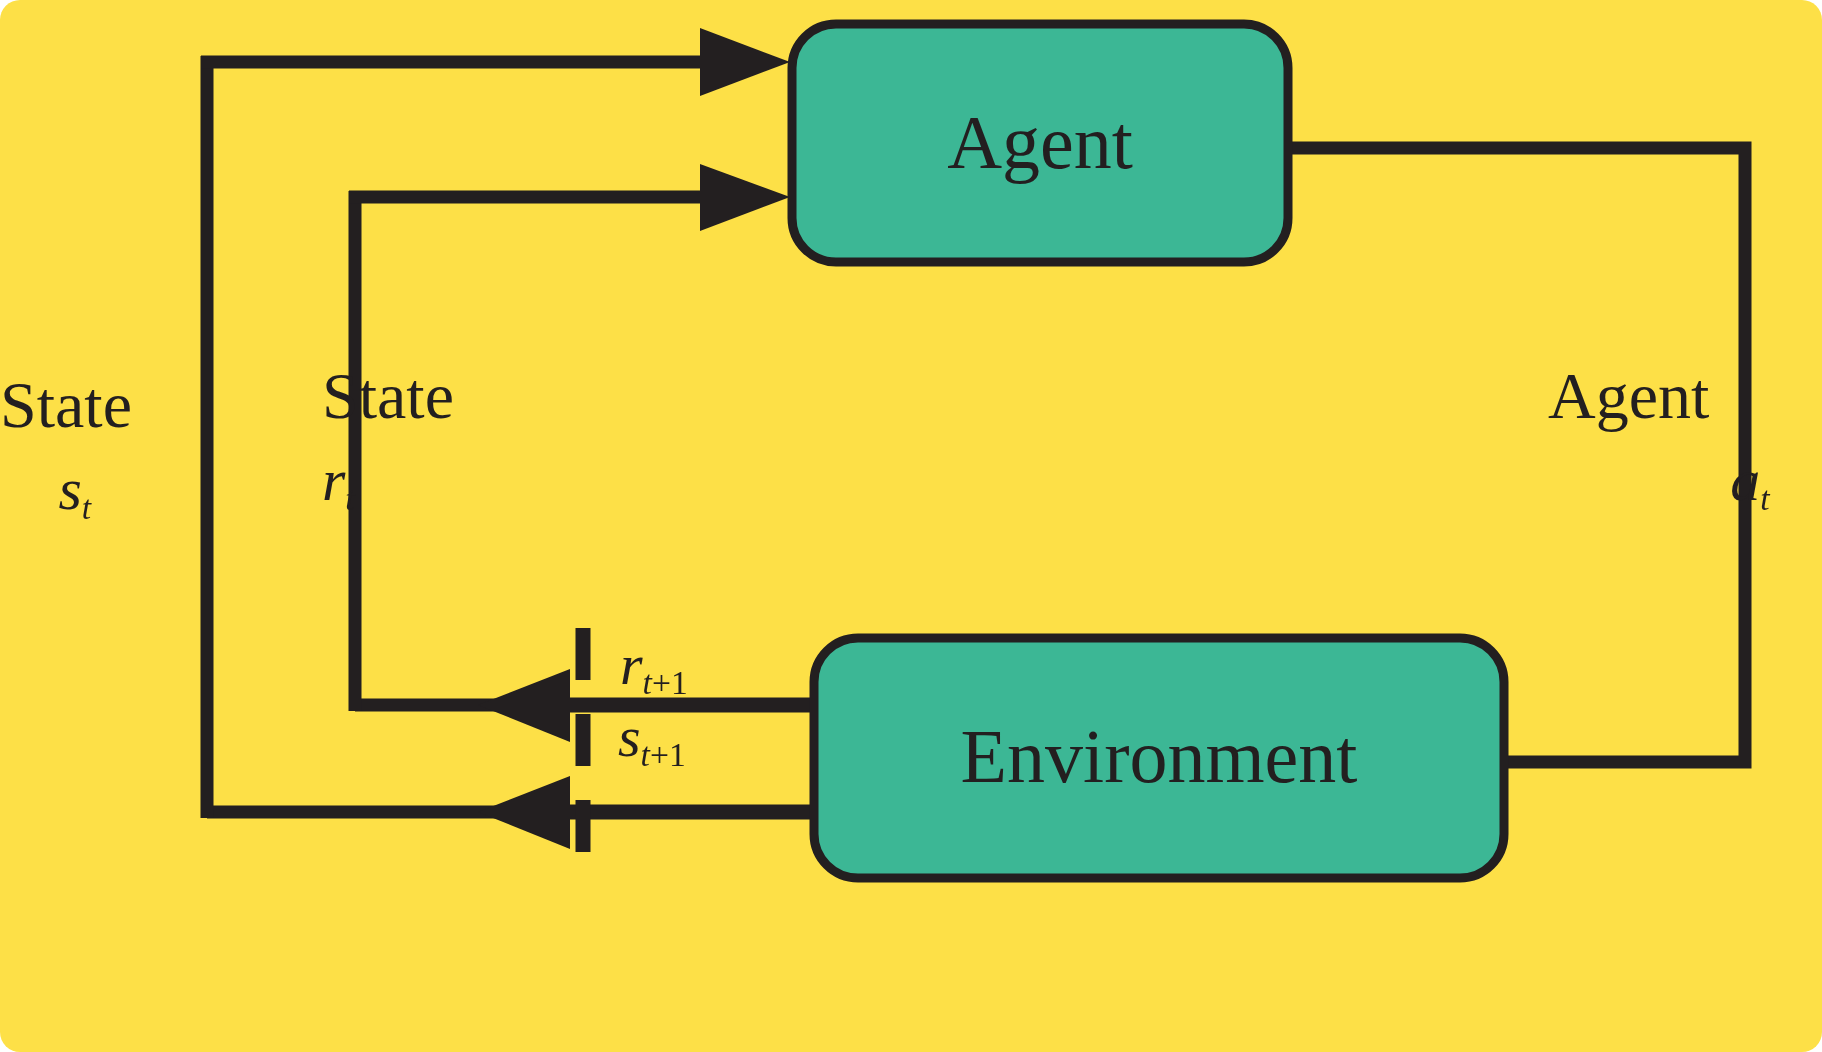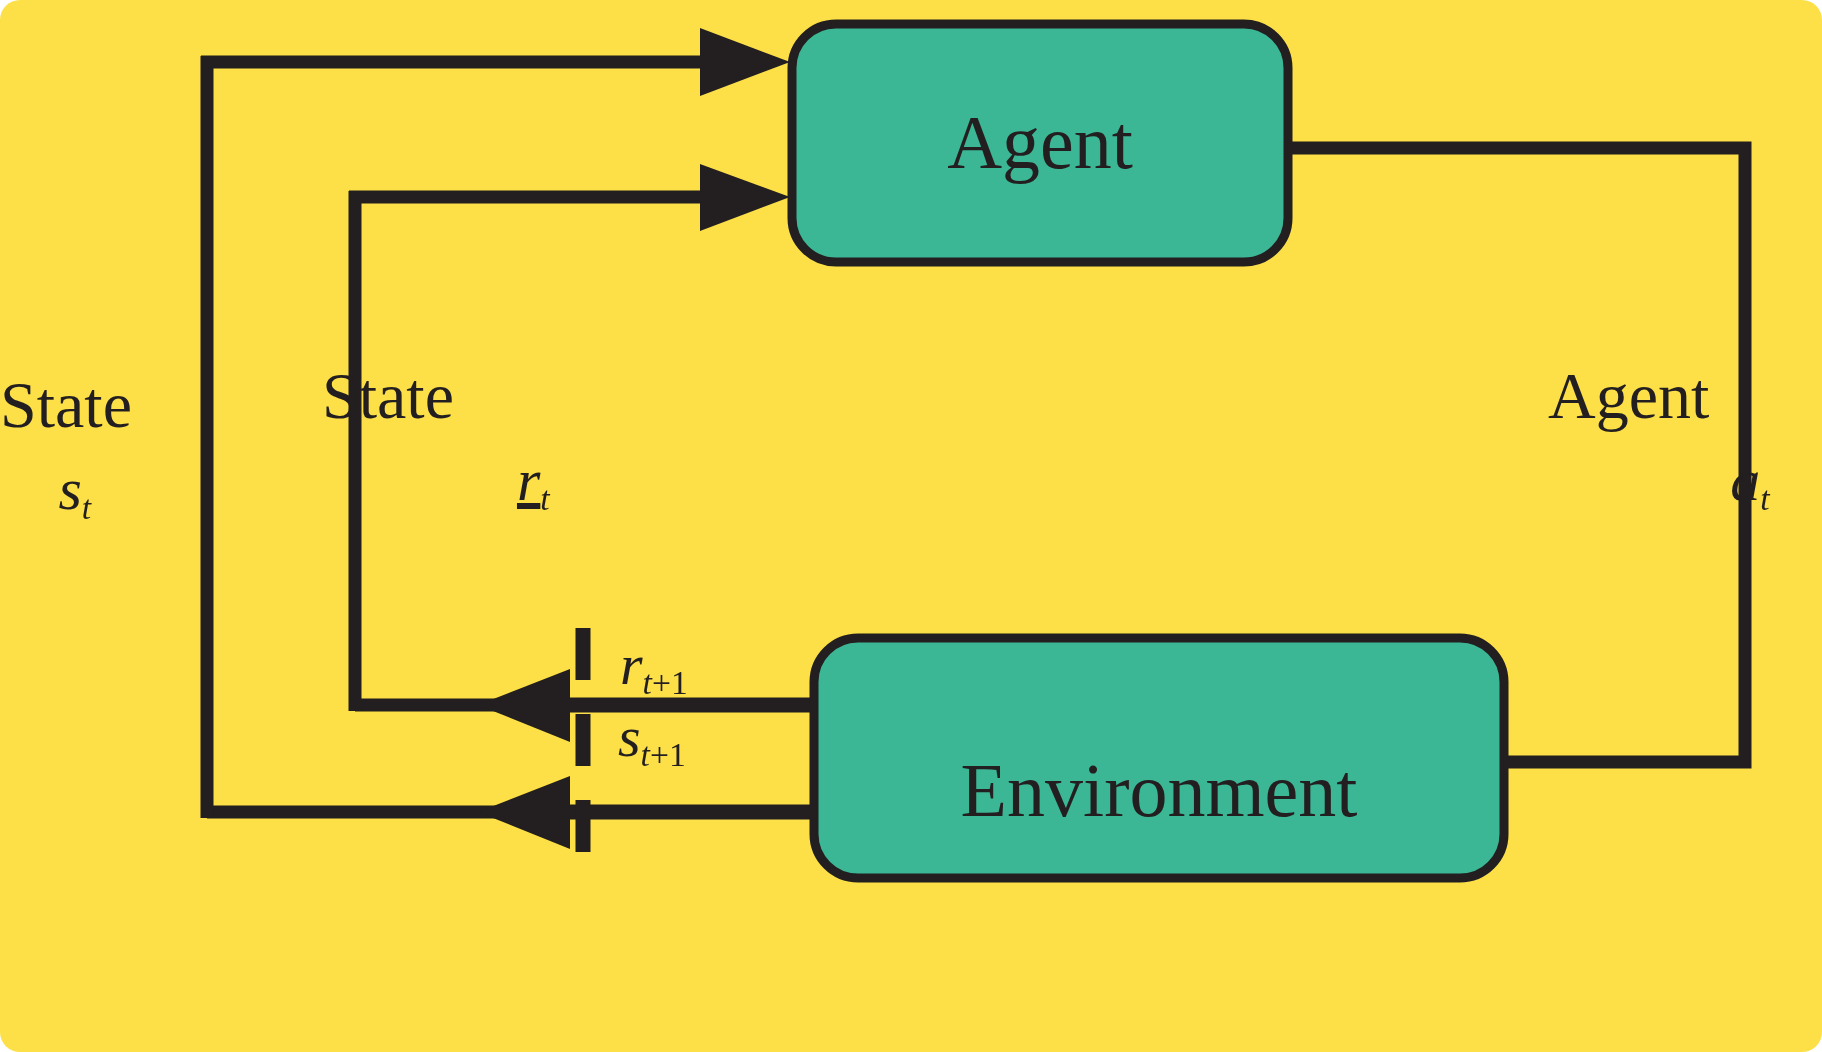--- a/index.html
+++ b/index.html
@@ -115,32 +115,32 @@
 
     <path d="M 583 628 L 583 882" fill="none" stroke="#231f20" stroke-width="15" stroke-dasharray="52 34" stroke-linecap="butt"></path>
 
     <rect x="792" y="24" width="496" height="238" rx="44" ry="44" fill="#3cb795" stroke="#231f20" stroke-width="9"></rect>
 
     <rect x="814" y="638" width="690" height="240" rx="44" ry="44" fill="#3cb795" stroke="#231f20" stroke-width="9"></rect>
   </svg>
 
   <div class="node-label box-title" style="left:792px; top:104px; width:496px; text-align:center;">Agent</div>
 
-  <div class="node-label box-title" style="left:814px; top:752px; width:690px; text-align:center;">Environment</div>
+  <div class="node-label box-title" style="left:814px; top:718px; width:690px; text-align:center;">Environment</div>
 
   <div class="edge-label" style="left:0px; top:371px; width:196px; text-align:left;">
     <span class="edge-word">State</span>
     <span class="edge-var" style="text-align:center; width:150px;">
       <span>s</span><sub class="subnorm">t</sub>
     </span>
   </div>
 
   <div class="edge-label" style="left:322px; top:362px; width:260px; text-align:left;">
     <span class="edge-word">State</span>
-    <span class="edge-var" style="text-align:right; width:228px;text-decoration:underline;">
+    <span class="edge-var" style="text-align:left; width:228px;">
       <span>r</span><sub class="subnorm">t</sub>
     </span>
   </div>
 
   <div class="edge-label" style="left:1548px; top:362px; width:250px; text-align:left;">
     <span class="edge-word">Agent</span>
     <span class="edge-var" style="text-align:right; width:222px;">
       <span>a</span><sub class="subnorm">t</sub>
     </span>
   </div>

